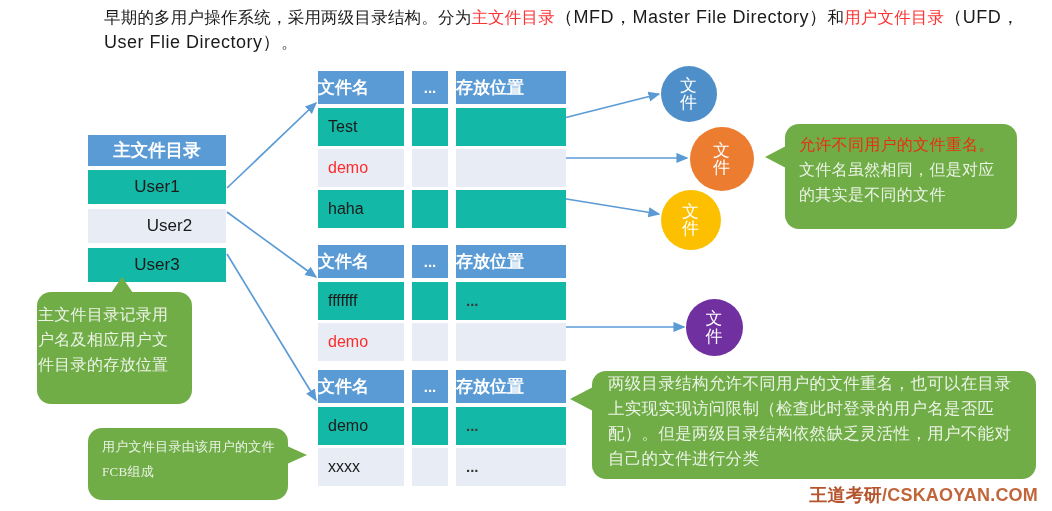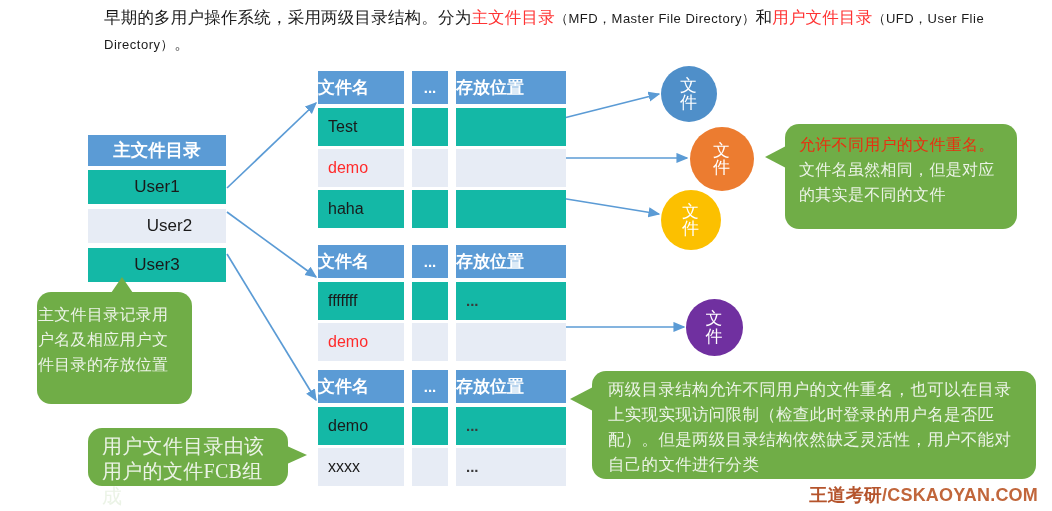--- a/index.html
+++ b/index.html
@@ -24,21 +24,21 @@
     width: 920px;
     font-family: "Liberation Serif", "DejaVu Serif", serif;
     font-size: 16.5px;
     line-height: 25px;
     color: #1a1a1a;
     letter-spacing: 0.2px;
   }
   #intro .hl { color: #ff3333; }
   #intro .en {
     font-family: "Liberation Sans", "DejaVu Sans", sans-serif;
-    font-size: 13px;
+    font-size: 18px;
     letter-spacing: 0.5px;
   }
 
   
   .tbl {
     position: absolute;
     border-collapse: separate;
     border-spacing: 0;
   }
   .tbl .hdr {
@@ -337,33 +337,33 @@
       <span>件</span>
     </div>
   </div>
 
   <div class="callout" style="left:37px; top:292px; width:155px; height:112px; padding:10px 12px 0 1px; font-size:16px;">
     <span>主文件目录记录用户名及相应用户文件目录的存放位置</span>
     
     <div class="tail" style="left:74px; top:-15px; border-left:11px solid transparent; border-right:11px solid transparent; border-bottom:16px solid #70ad47;"></div>
   </div>
 
-  <div class="callout" style="left:88px; top:428px; width:200px; height:58px; padding:6px 10px 8px 14px; font-size:20px;">
+  <div class="callout" style="left:88px; top:428px; width:200px; height:72px; padding:6px 10px 8px 14px; font-size:13px;">
     <span>用户文件目录由该用户的文件FCB组成</span>
     
     <div class="tail" style="right:-19px; top:18px; border-top:9px solid transparent; border-bottom:9px solid transparent; border-left:20px solid #70ad47;"></div>
   </div>
 
   <div class="callout" style="left:785px; top:124px; width:232px; height:105px; padding:8px 12px 0 14px; font-size:16px;">
     <span class="red">允许不同用户的文件重名。</span><span>文件名虽然相同，但是对应的其实是不同的文件</span>
     
     <div class="tail" style="left:-20px; top:22px; border-top:11px solid transparent; border-bottom:11px solid transparent; border-right:21px solid #70ad47;"></div>
   </div>
 
-  <div class="callout" style="left:592px; top:371px; width:444px; height:108px; padding:6px 14px 0 16px; font-size:16.5px;">
+  <div class="callout" style="left:592px; top:371px; width:444px; height:108px; padding:0 14px 0 16px; font-size:16.5px;">
     <span>两级目录结构允许不同用户的文件重名，也可以在目录上实现实现访问限制（检查此时登录的用户名是否匹配）。但是两级目录结构依然缺乏灵活性，用户不能对自己的文件进行分类</span>
     
     <div class="tail" style="left:-22px; top:16px; border-top:12px solid transparent; border-bottom:12px solid transparent; border-right:23px solid #70ad47;"></div>
   </div>
 
   <div id="footer">
     <span class="cn">王道考研</span><span>/CSKAOYAN.COM</span>
   </div>
 
 </div>

